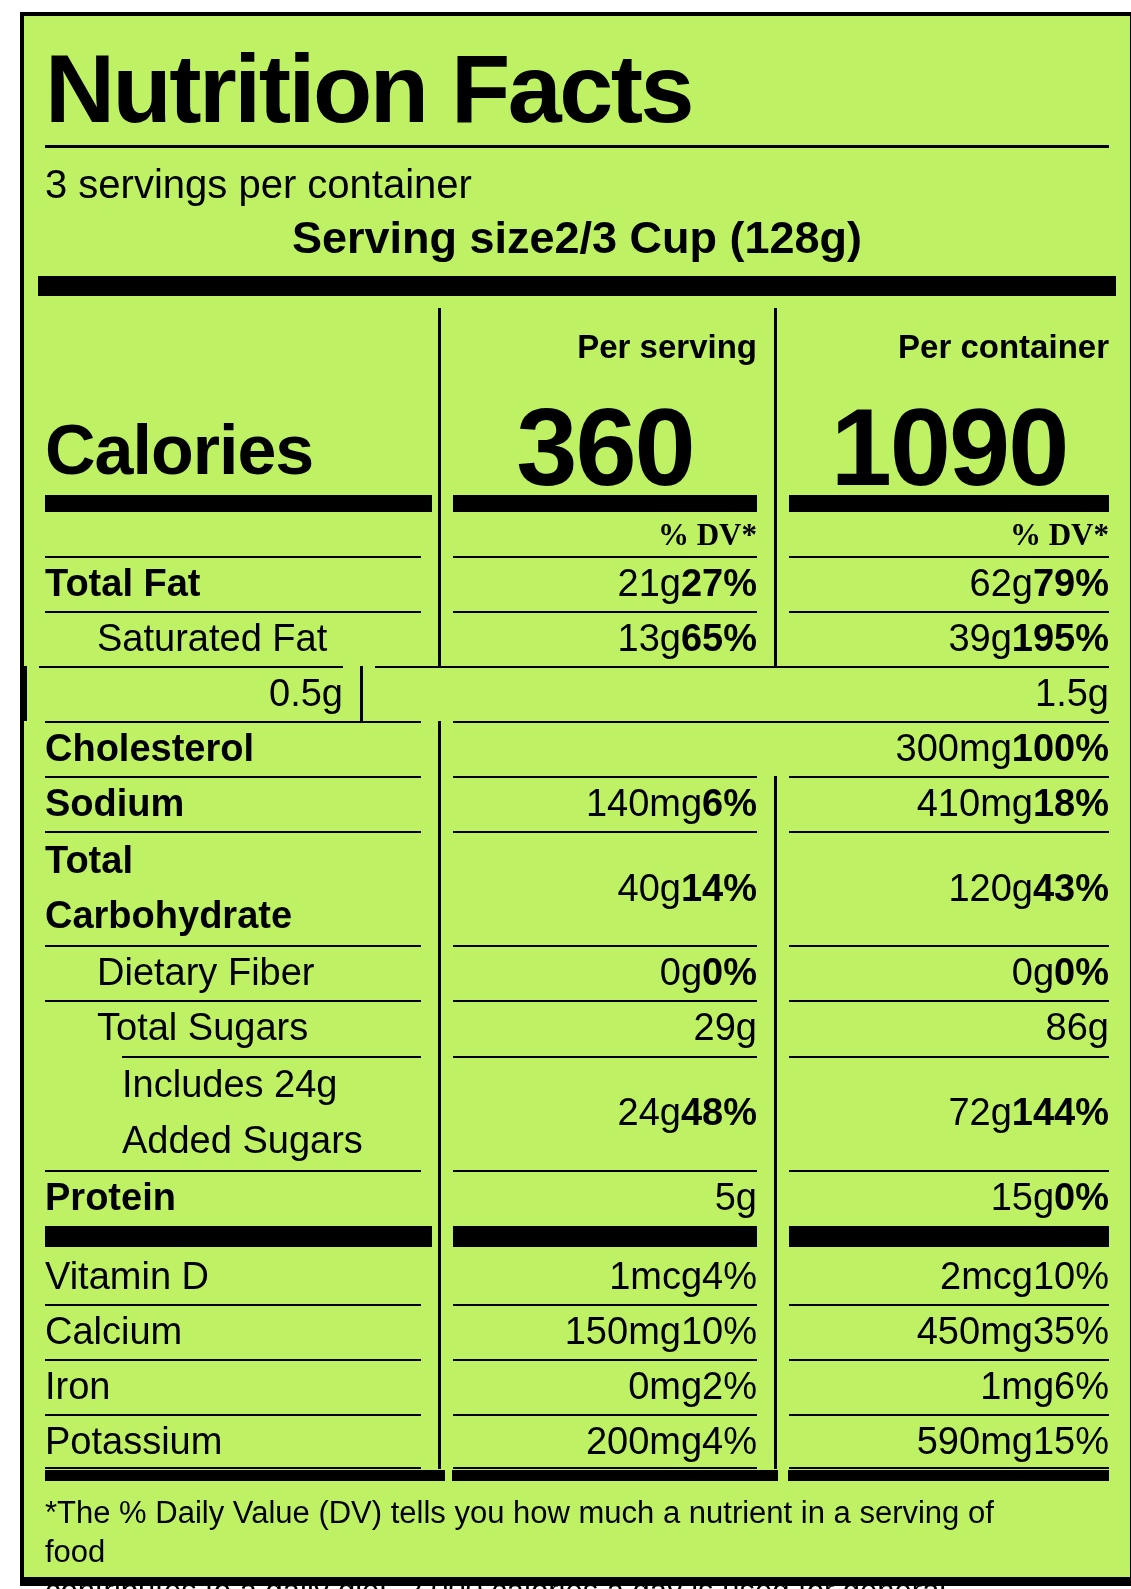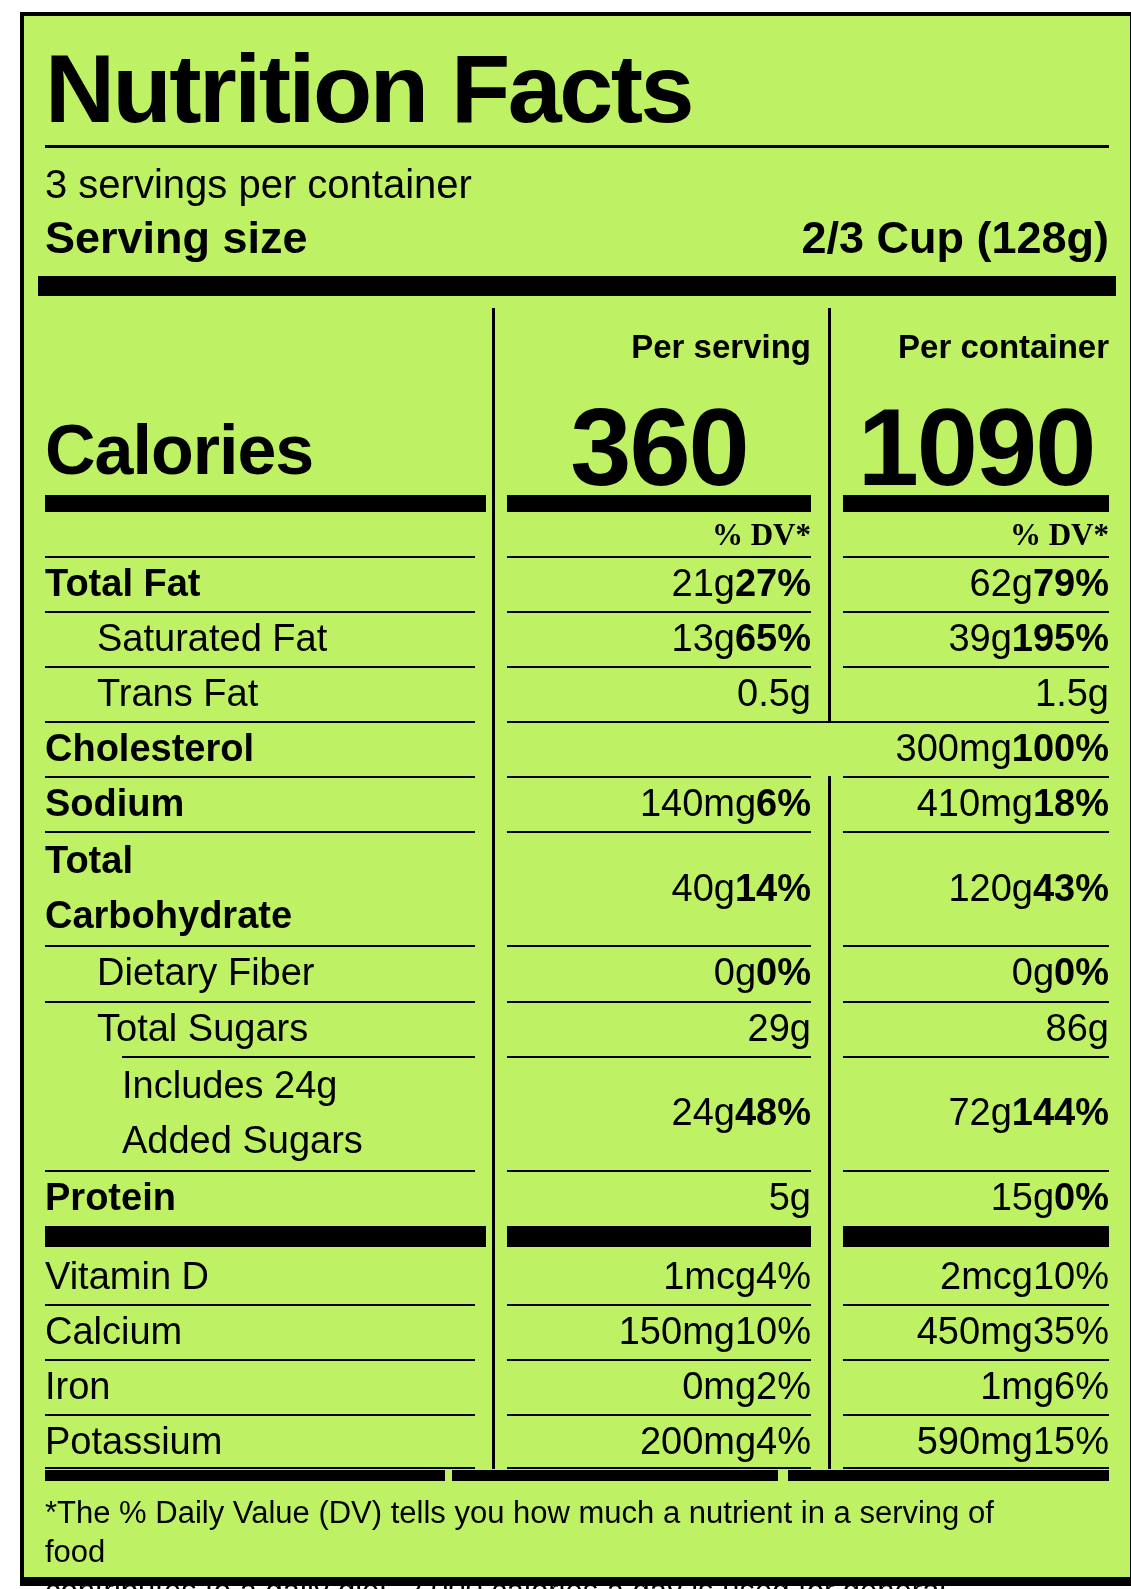--- a/index.html
+++ b/index.html
@@ -6,30 +6,30 @@
   body{width:1131px;height:1589px;overflow:hidden;position:relative;
        font-family:"Liberation Sans","DejaVu Sans",sans-serif;color:#000;}
   .label{position:absolute;left:20px;top:12px;width:1106px;
          border:4px solid #000;border-bottom-width:9px;background:#bef264;height:1561px;}
 
   
   .top{padding:24px 21px 0 21px;}
   .title{font-size:97px;font-weight:bold;letter-spacing:-2.5px;line-height:1.02;white-space:nowrap;}
   .title-rule{height:3px;background:#000;margin-top:6px;}
   .servings{font-size:40px;margin-top:14px;line-height:1.1;}
-  .ssrow{display:flex;justify-content:space-between;align-items:baseline;margin-top:6px;}
+  .ssrow{display:flex;justify-content:center;align-items:baseline;margin-top:6px;}
   .ssrow .lab{font-size:45px;font-weight:bold;}
   .ssrow .val{font-size:45px;font-weight:bold;}
   .thickbar{height:20px;background:#000;margin:12px 14px 0 14px;}
 
   
   .table{margin-top:12px;}
   .nrow{display:flex;align-items:stretch;}
   .cell{box-sizing:border-box;position:relative;display:flex;align-items:center;}
-  .c1{width:468px;padding-left:21px;padding-right:6px;}
+  .c1{width:414px;padding-left:21px;padding-right:6px;}
   .c2{width:336px;border-left:3px solid #000;padding-left:12px;padding-right:17px;}
   .c3{flex:1;border-left:3px solid #000;padding-left:12px;padding-right:21px;}
 
   
   .sep .c1::before,.sep .c2::before,.sep .c3::before{
     content:"";position:absolute;top:0;height:2px;background:#000;}
   .sep .c1::before{left:21px;right:17px;}
   .sep.sep-inset .c1::before{left:98px;}
   .sep .c2::before{left:12px;right:17px;}
   .sep .c3::before{left:12px;right:21px;}
@@ -164,23 +164,20 @@
           <div class="cell c2 valcell">
             <span class="amount">13g</span>
             <span class="dvval">65%</span>
           </div>
           <div class="cell c3 valcell">
             <span class="amount">39g</span>
             <span class="dvval">195%</span>
           </div>
         </div>
         <div class="nrow nurow macro sep">
-          <div class="cell c1 ind1">
-            <span class="nlabel">Trans Fat</span>
-          </div>
           <div class="cell c2 valcell">
             <span class="amount">0.5g</span>
             <span class="dvval"></span>
           </div>
           <div class="cell c3 valcell">
             <span class="amount">1.5g</span>
             <span class="dvval"></span>
           </div>
         </div>
         <div class="nrow nurow macro sep">

